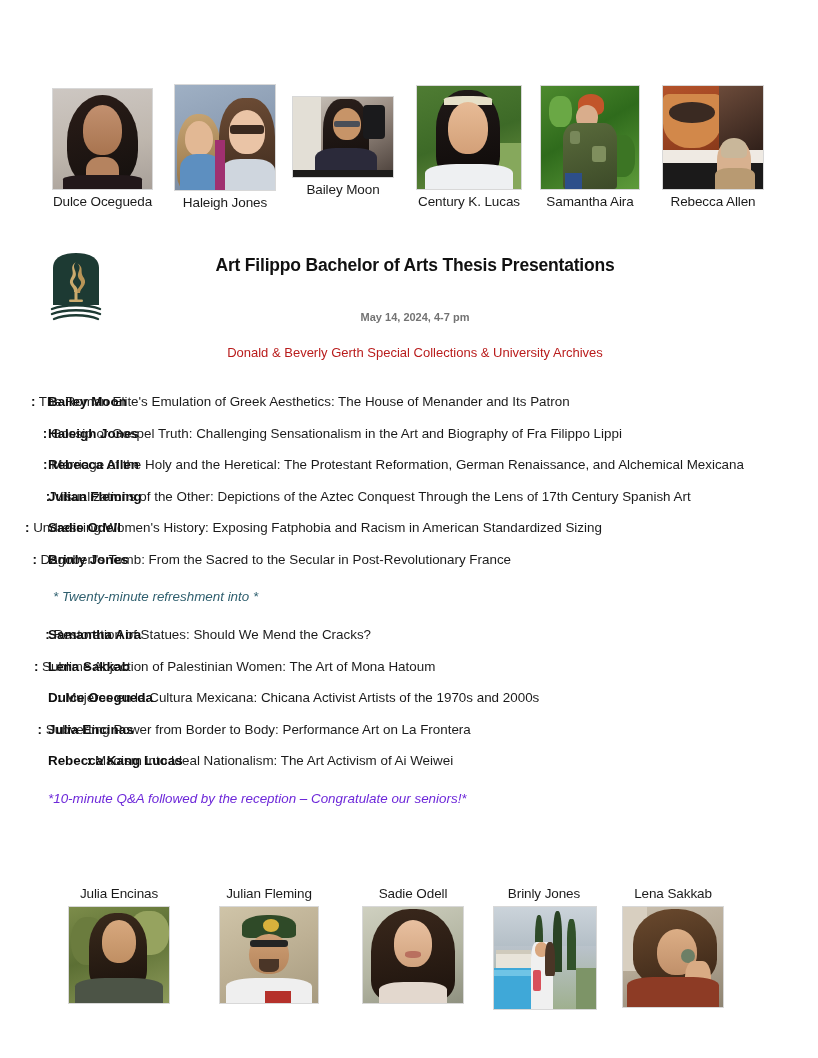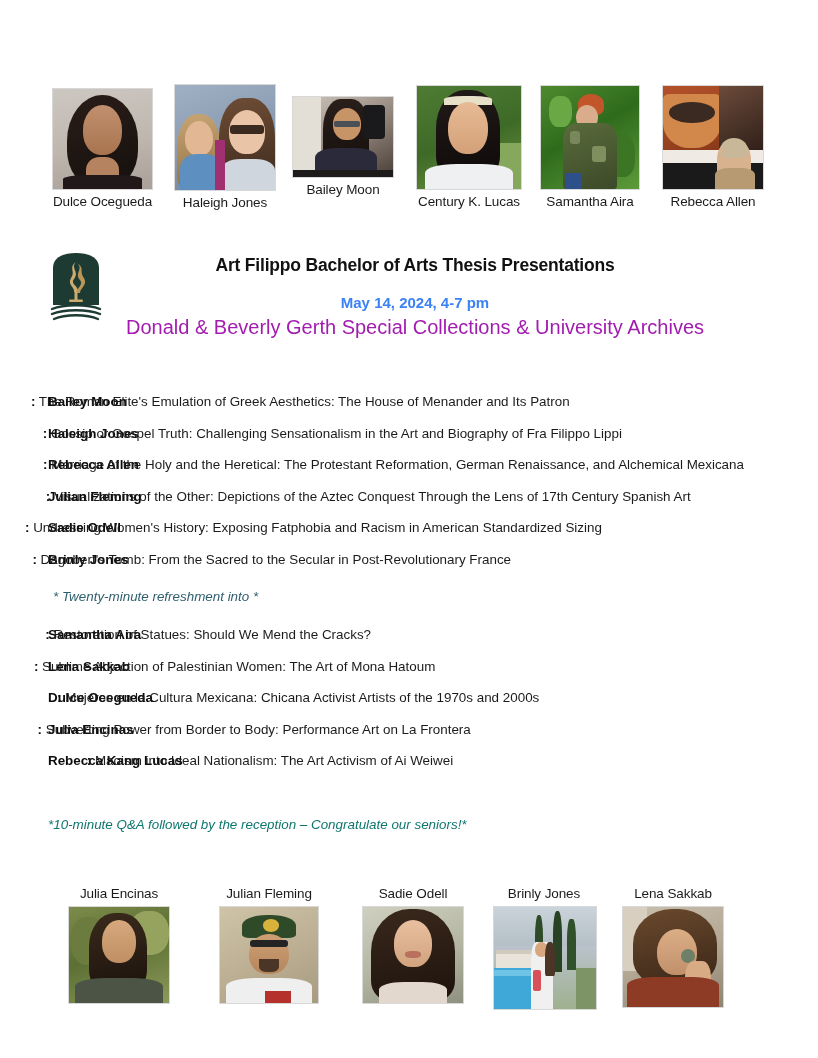--- a/index.html
+++ b/index.html
@@ -89,35 +89,35 @@
   }
   #event-title {
     font-size: 17.5px;
     font-weight: bold;
     letter-spacing: -0.2px;
     color: #111111;
     margin: 0;
     padding-top: 7px;
   }
   #event-datetime {
-    font-size: 15px;
+    font-size: 11px;
     font-weight: bold;
-    color: #3b82f6;
-    margin: 0;
+    color: #737373;
+    margin: 17px;
     padding-top: 18px;
   }
   #event-venue {
     font-size: 14.5px;
     color: #1b1b1b;
     margin: 0;
     padding-top: 5px;
   }
   #event-location {
-    font-size: 20px;
-    color: #a21caf;
+    font-size: 13px;
+    color: #b91c1c;
     margin: 0;
     padding-top: 5px;
   }
 
   
   #program {
     position: absolute;
     top: 392px;
     left: 48px;
     width: 722px;
@@ -320,21 +320,21 @@
     <div class="entry">
       <span class="presenter">Julia Encinas</span><span class="presenter">:</span>
       <span>Subverting Power from Border to Body: Performance Art on La Frontera</span>
     </div>
 
     <div class="entry">
       <span class="presenter">Rebecca Kang Lucas</span><span class="presenter">:</span>
       <span>Maoism into Ideal Nationalism: The Art Activism of Ai Weiwei</span>
     </div>
 
-    <div class="note" id="qa-note" style="color: #0f766e; margin-top: 26px;">*10-minute Q&amp;A  followed by the reception – Congratulate our seniors!*</div>
+    <div class="note" id="qa-note" style="color: #6d28d9;">*10-minute Q&amp;A  followed by the reception – Congratulate our seniors!*</div>
   </div>
 
   <div class="photo-row" id="bottom-row">
 
     <div class="photo-card" style="left:68px; top:6px; width:102px;">
       <div class="photo-name">Julia Encinas</div>
       <div class="photo-frame" style="width:102px; height:98px;">
         <div class="ph">
           <div class="bg" style="background:linear-gradient(160deg,#7c8c4a 0%,#5c6f34 45%,#8d9a5a 100%);"></div>
           <div class="shape" style="left:60%; top:4%; width:40%; height:46%; background:#96a35f; border-radius:44%;"></div>

